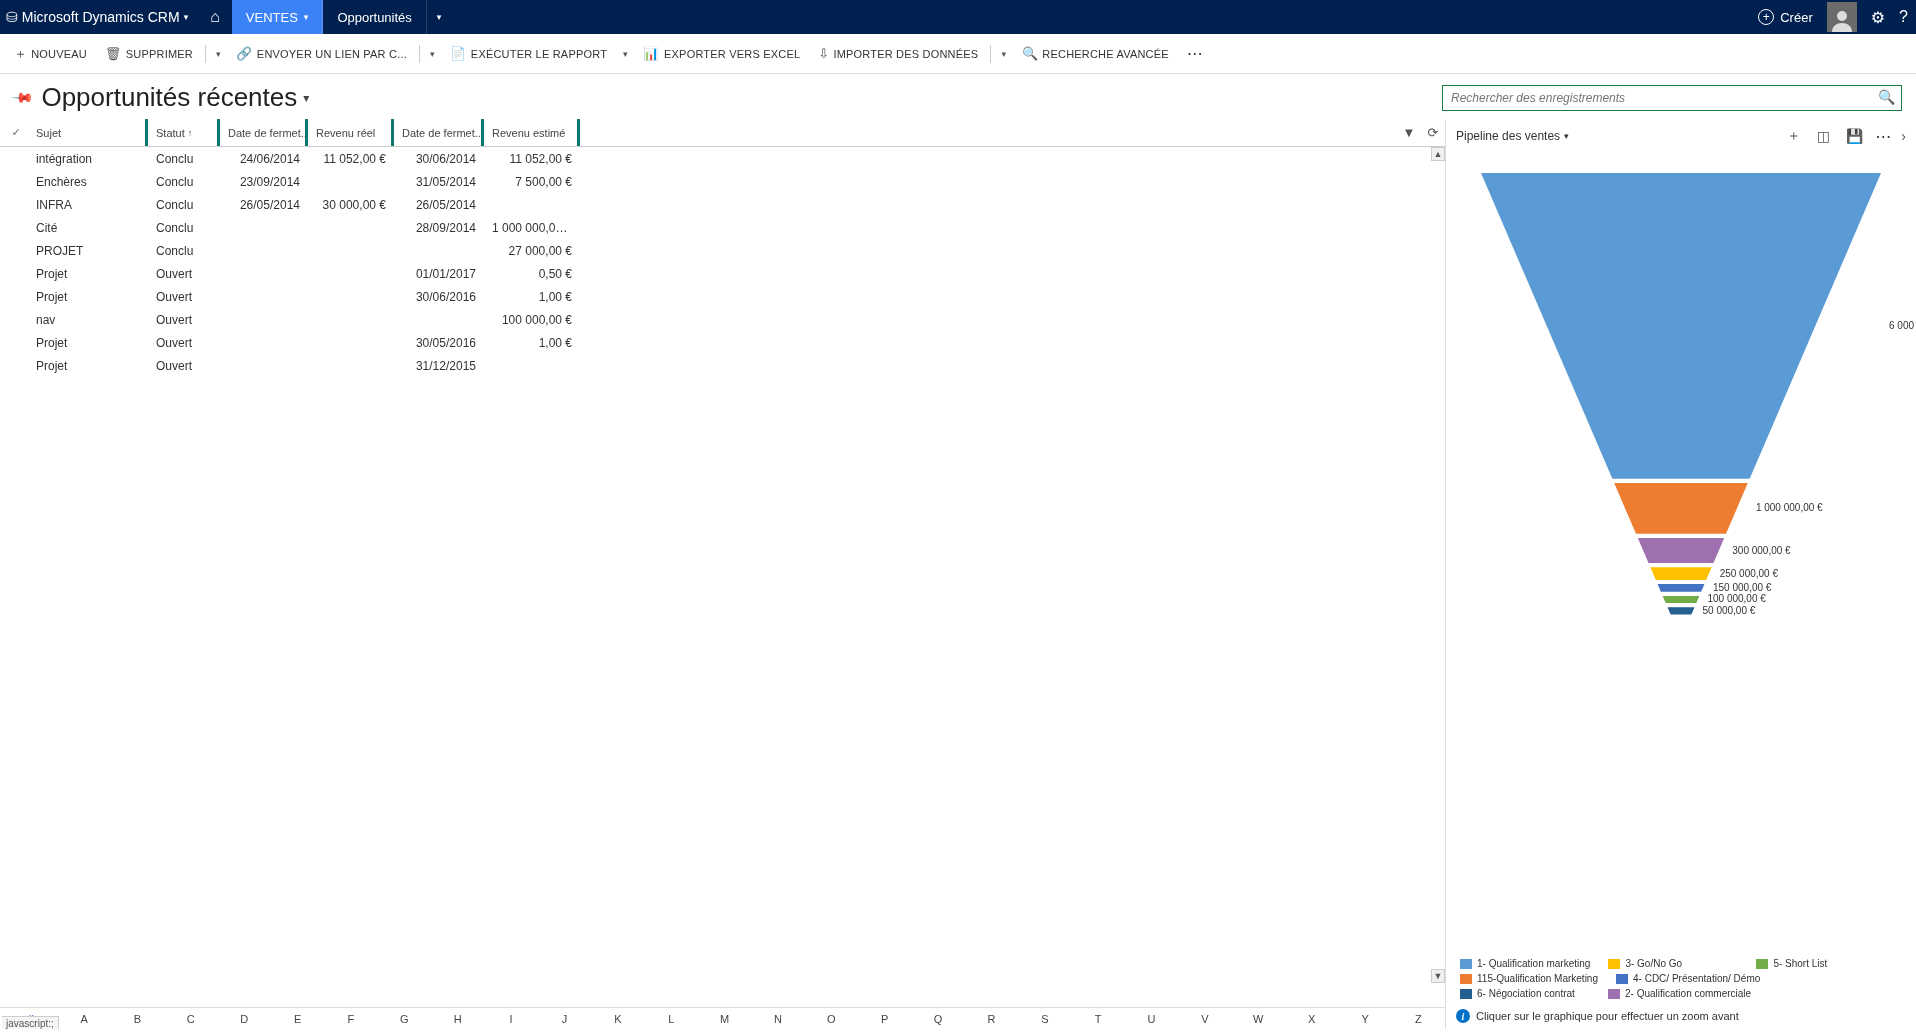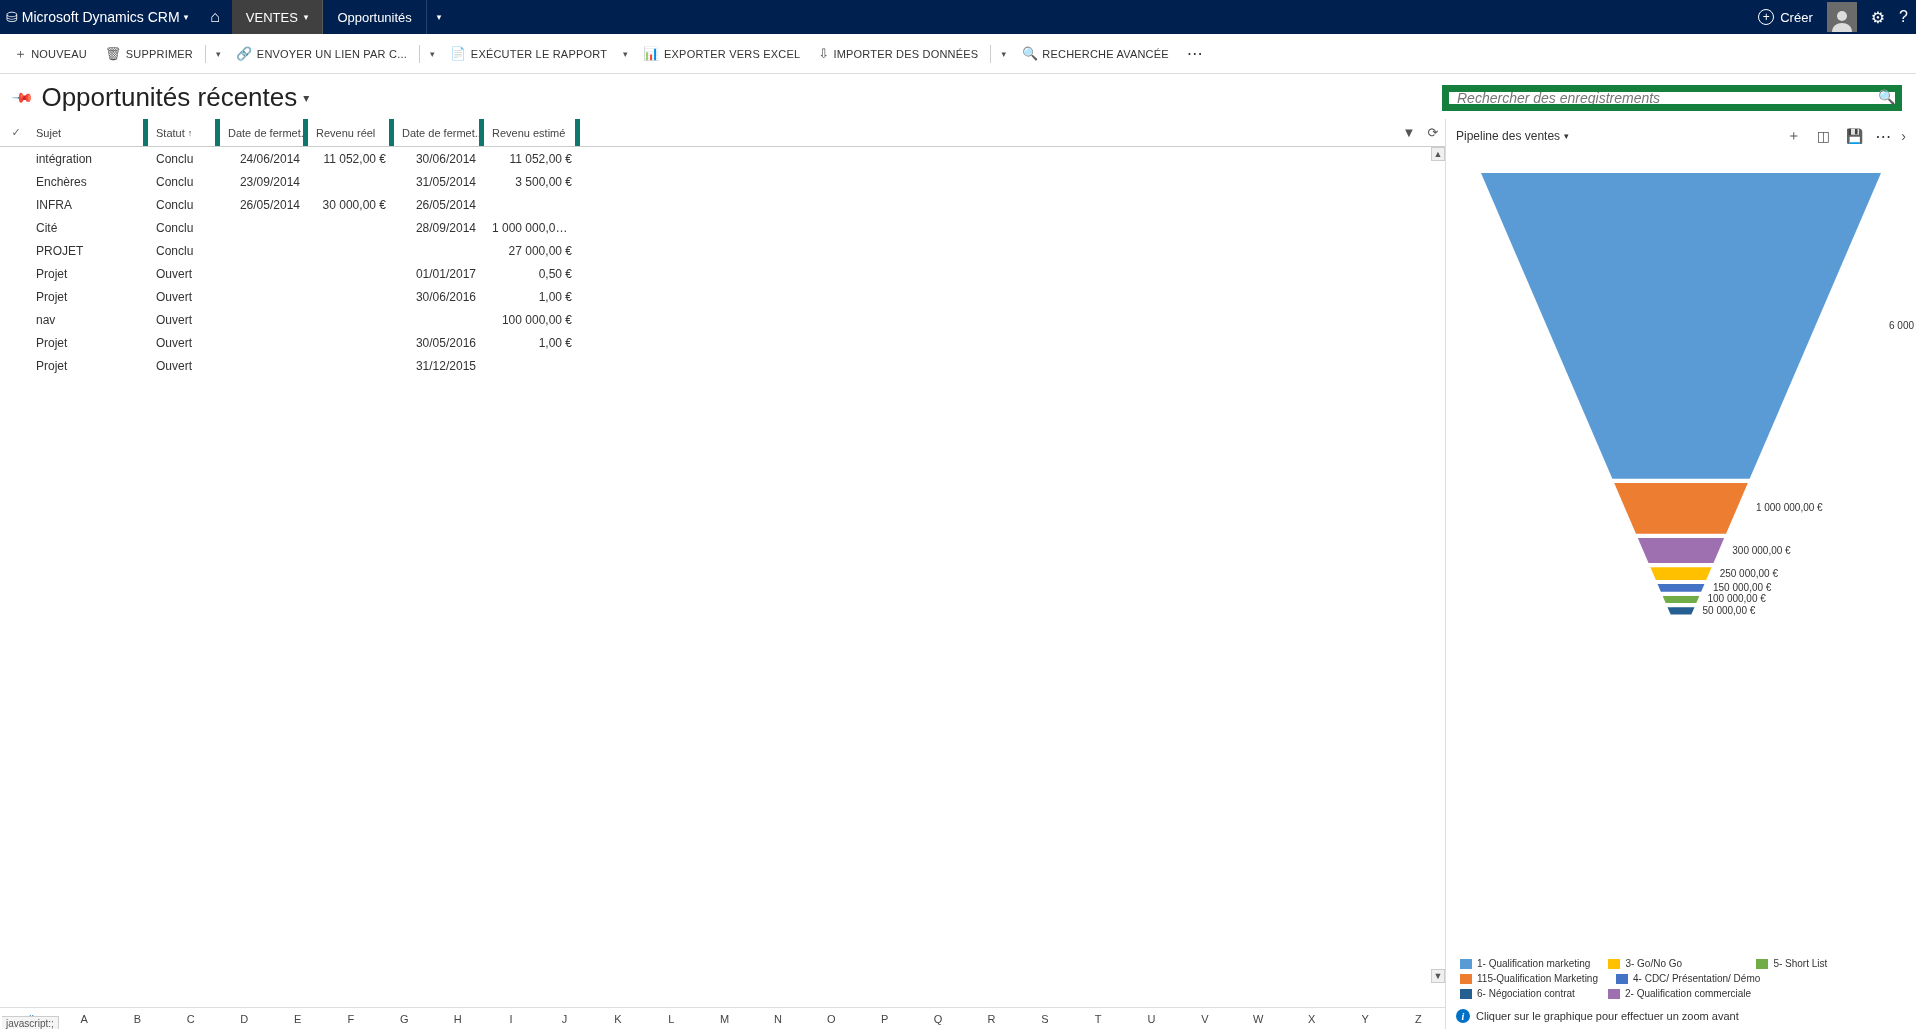--- a/index.html
+++ b/index.html
@@ -3,21 +3,21 @@
 <meta charset="utf-8">
 <style>
   * { box-sizing: border-box; margin: 0; padding: 0; }
   body { font-family: "Segoe UI", Tahoma, sans-serif; font-size: 12px; color: #333; background: #fff; overflow: hidden; }
   
   
   .topnav { background: #002050; height: 34px; display: flex; align-items: stretch; color: #fff; }
   .topnav .brand { display: flex; align-items: center; padding: 0 10px 0 6px; font-size: 14px; background: #002050; cursor: pointer; }
   .topnav .brand .logo { font-size: 14px; margin-right: 4px; }
   .topnav .brand .caret { margin-left: 4px; font-size: 9px; }
-  .topnav .nav-item { display: flex; align-items: center; padding: 0 14px; background: #404040; font-size: 13px; cursor: pointer; border-right: 1px solid rgba(255,255,255,0.15);}
+  .topnav .nav-item { display: flex; align-items: center; padding: 0 14px; background: #3b82f6; font-size: 13px; cursor: pointer; border-right: 1px solid rgba(255,255,255,0.15);}
   .topnav .nav-item.home { background: #002050; padding: 0 12px; font-size: 16px; border-right: none;}
   .topnav .nav-item .caret { margin-left: 6px; font-size: 9px; }
   .topnav .nav-item.breadcrumb-sep { background:#002050; padding:0 4px; border:none;}
   .topnav .spacer { flex: 1; }
   .topnav .right { display: flex; align-items: center; gap: 14px; padding-right: 8px; }
   .topnav .right .create { display: flex; align-items: center; gap: 6px; cursor: pointer; font-size: 13px; }
   .topnav .right .create .plus-circle { border: 1.5px solid #fff; border-radius: 50%; width: 16px; height: 16px; display:flex; align-items:center; justify-content:center; font-size:12px; line-height:1;}
   .topnav .right .avatar { width: 30px; height: 30px; background: #6b6b6b; display:flex; align-items:flex-end; justify-content:center; overflow:hidden;}
   .topnav .right .avatar svg { width:24px; height:24px; fill:#ddd;}
   .topnav .right .icon { cursor: pointer; font-size: 16px; color: #fff; }
@@ -30,31 +30,31 @@
   .cmdbar .caret { font-size:9px; color:#555; padding:0 4px; cursor:pointer;}
   .cmdbar .more-dots { font-size:16px; letter-spacing:2px; cursor:pointer; padding:0 6px;}
   
   
   .page-header { display:flex; align-items:center; padding: 8px 14px 6px 14px; gap:10px;}
   .page-header .pin { font-size:14px; color:#666; cursor:pointer; transform:rotate(45deg);}
   .page-header h1 { font-weight: 300; font-size: 26px; color:#222; display:flex; align-items:center; gap:6px;}
   .page-header h1 .caret { font-size:12px; color:#444; cursor:pointer;}
   .page-header .spacer { flex:1;}
   .page-header .search { position:relative; width:460px;}
-  .page-header .search input { width:100%; height:26px; border:7px solid #15803d; padding:2px 28px 2px 8px; font-size:14px; font-style:italic; color:#666;}
+  .page-header .search input { width:100%; height:26px; border:1px solid #15803d; padding:2px 28px 2px 8px; font-size:12px; font-style:italic; color:#666;}
   .page-header .search .mag { position:absolute; right:6px; top:4px; color:#555; font-size:14px; cursor:pointer;}
   
   
   .main { display:flex; height: calc(100vh - 34px - 40px - 48px); }
   .grid-pane { flex:1; display:flex; flex-direction:column; border-right:1px solid #ddd; position:relative;}
   .chart-pane { width:470px; display:flex; flex-direction:column; }
   
   
   .grid-head { display:flex; align-items:center; border-bottom:1px solid #ccc; height:28px; font-size:11px; color:#444; padding-left:4px;}
-  .grid-head .col { padding:0 8px; border-right:5px solid #0f766e; height:100%; display:flex; align-items:center; white-space:nowrap; overflow:hidden; text-overflow:ellipsis;}
+  .grid-head .col { padding:0 8px; border-right:3px solid #0f766e; height:100%; display:flex; align-items:center; white-space:nowrap; overflow:hidden; text-overflow:ellipsis;}
   .grid-head .chk { width:24px; display:flex; align-items:center; justify-content:center; color:#666;}
   .grid-head .filter-icn, .grid-head .refresh-icn { width:24px; text-align:center; color:#555; cursor:pointer; font-size:13px;}
   .grid-head .flex-spacer { flex:1;}
   .sort-arrow { font-size:9px; margin-left:3px;}
   
   .grid-body { flex:1; overflow-y:auto; font-size:12px;}
   .grid-row { display:flex; height:23px; align-items:center; padding-left:4px;}
   .grid-row .chk { width:24px;}
   .grid-row .cell { padding:0 8px; white-space:nowrap; overflow:hidden; text-overflow:ellipsis;}
   
@@ -230,21 +230,21 @@
           <div class="cell col-dfe">30/06/2014</div>
           <div class="cell col-re">11 052,00 €</div>
         </div>
         <div class="grid-row">
           <div class="chk"></div>
           <div class="cell col-sujet">Enchères</div>
           <div class="cell col-statut">Conclu</div>
           <div class="cell col-dfr">23/09/2014</div>
           <div class="cell col-rr"></div>
           <div class="cell col-dfe">31/05/2014</div>
-          <div class="cell col-re">3 500,00 €</div>
+          <div class="cell col-re">7 500,00 €</div>
         </div>
         <div class="grid-row">
           <div class="chk"></div>
           <div class="cell col-sujet">INFRA</div>
           <div class="cell col-statut">Conclu</div>
           <div class="cell col-dfr">26/05/2014</div>
           <div class="cell col-rr">30 000,00 €</div>
           <div class="cell col-dfe">26/05/2014</div>
           <div class="cell col-re"></div>
         </div>

